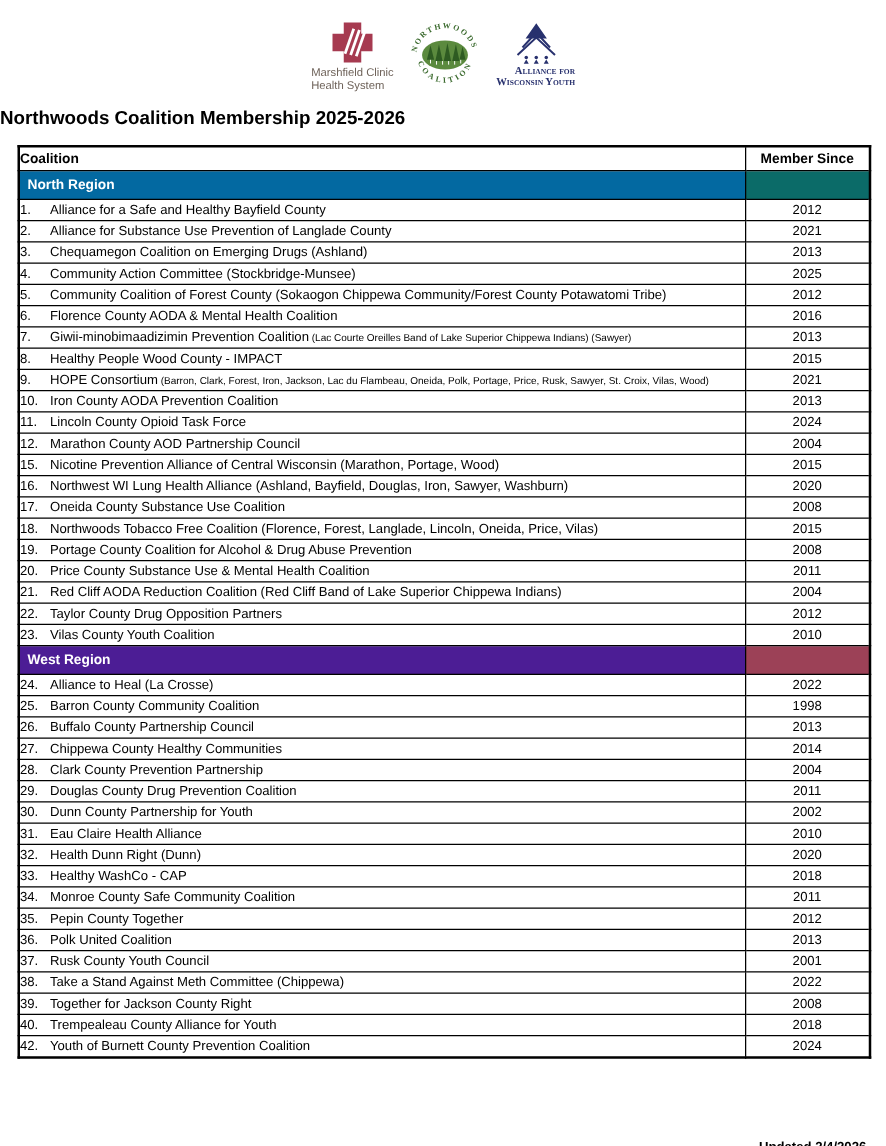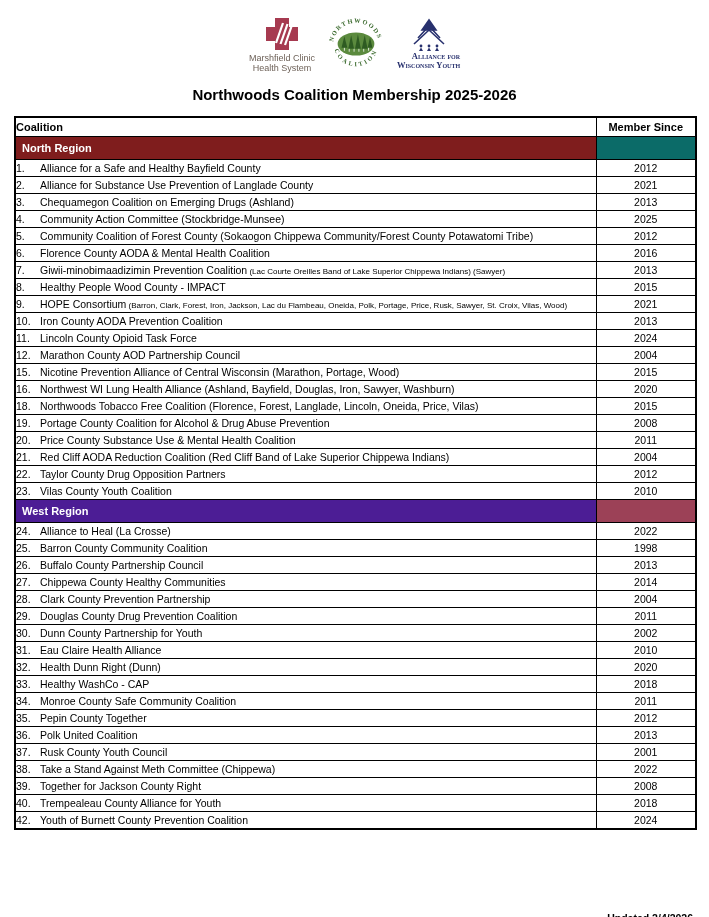--- a/index.html
+++ b/index.html
@@ -7,28 +7,28 @@
     width:709px; height:917px; overflow:hidden;
     font-family:"Liberation Sans", sans-serif; color:#000;
     position:relative;
   }
   .logo-row {
     padding-top:12px; height:64px;
     display:flex; justify-content:center; align-items:center; gap:12px;
   }
   .logo { display:flex; flex-direction:column; align-items:center; }
   .marshfield-text {
-    font-size:9px; line-height:10px; color:#6e6259; text-align:center; margin-top:1px;
+    font-size:9px; line-height:10px; color:#6e6259; text-align:left; margin-top:1px;
   }
   .alliance-text {
     font-family:"Liberation Serif", serif; font-variant:small-caps;
     font-size:8.5px; line-height:9px; color:#28316e; text-align:right; font-weight:bold;
   }
   .page-title {
-    text-align:center; font-weight:bold; font-size:15px; margin:10px 0 13px 0;
+    text-align:left; font-weight:bold; font-size:15px; margin:10px 0 13px 0;
   }
   table.membership {
     border-collapse:collapse; table-layout:fixed;
     width:681px; margin:0 14px;
     border:2px solid #000;
   }
   table.membership td, table.membership th {
     border:1px solid #000; padding:0; overflow:hidden; white-space:nowrap;
   }
   tr.head-row th { height:18px; font-size:11px; font-weight:bold; }
@@ -131,21 +131,21 @@
       <col style="width:100px">
     </colgroup>
   <thead>
     <tr class="head-row">
       <th class="col-coalition">Coalition</th>
       <th class="col-year">Member Since</th>
     </tr>
   </thead>
   <tbody>
       <tr class="region-row">
-        <td style="background: #7f1d1d;">North Region</td>
+        <td style="background: #0369a1;">North Region</td>
         <td style="background: rgb(11, 107, 104);"></td>
       </tr>
       <tr class="data-row">
         <td class="name-cell"><span class="row-num">1.</span><span class="row-name">Alliance for a Safe and Healthy Bayfield County</span></td>
         <td class="year-cell">2012</td>
       </tr>
       <tr class="data-row">
         <td class="name-cell"><span class="row-num">2.</span><span class="row-name">Alliance for Substance Use Prevention of Langlade County</span></td>
         <td class="year-cell">2021</td>
       </tr>
@@ -189,20 +189,24 @@
         <td class="name-cell"><span class="row-num">12.</span><span class="row-name">Marathon County AOD Partnership Council</span></td>
         <td class="year-cell">2004</td>
       </tr>
       <tr class="data-row">
         <td class="name-cell"><span class="row-num">15.</span><span class="row-name">Nicotine Prevention Alliance of Central Wisconsin (Marathon, Portage, Wood)</span></td>
         <td class="year-cell">2015</td>
       </tr>
       <tr class="data-row">
         <td class="name-cell"><span class="row-num">16.</span><span class="row-name">Northwest WI Lung Health Alliance (Ashland, Bayfield, Douglas, Iron, Sawyer, Washburn)</span></td>
         <td class="year-cell">2020</td>
+      </tr>
+      <tr class="data-row">
+        <td class="name-cell"><span class="row-num">17.</span><span class="row-name">Oneida County Substance Use Coalition</span></td>
+        <td class="year-cell">2008</td>
       </tr>
       <tr class="data-row">
         <td class="name-cell"><span class="row-num">18.</span><span class="row-name">Northwoods Tobacco Free Coalition (Florence, Forest, Langlade, Lincoln, Oneida, Price, Vilas)</span></td>
         <td class="year-cell">2015</td>
       </tr>
       <tr class="data-row">
         <td class="name-cell"><span class="row-num">19.</span><span class="row-name">Portage County Coalition for Alcohol &amp; Drug Abuse Prevention</span></td>
         <td class="year-cell">2008</td>
       </tr>
       <tr class="data-row">

